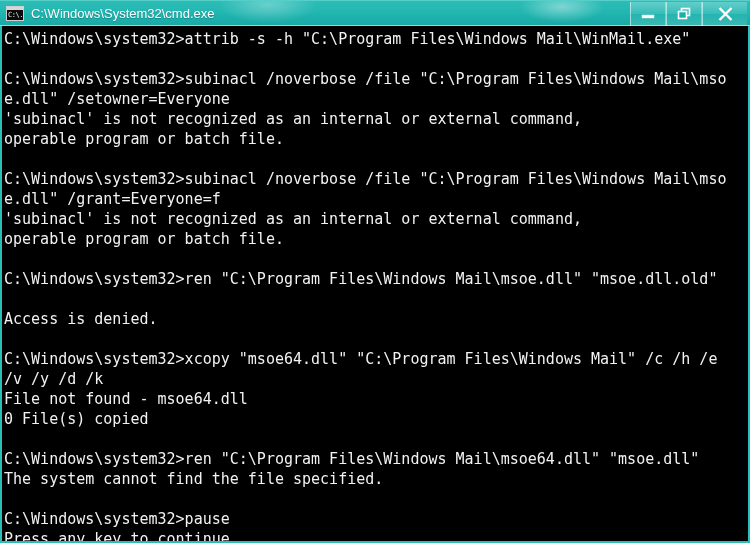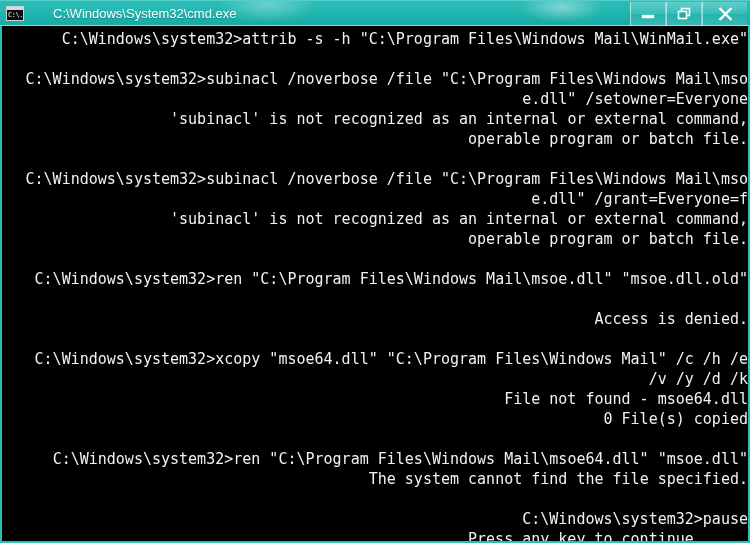--- a/index.html
+++ b/index.html
@@ -89,21 +89,20 @@
 
   #title-text {
     color: #ffffff;
     font-family: "Liberation Sans", sans-serif;
     font-size: 13px;
     line-height: 16px;
     text-shadow: 0 1px 1px rgba(0,0,0,0.25);
     white-space: nowrap;
     flex: 1 1 auto;
     overflow: hidden;
-    margin-left: 22px;
   }
 
   
   #win-controls {
     display: flex;
     align-items: stretch;
     height: 24px;
     flex: 0 0 auto;
     margin-right: 1px;
   }
@@ -135,21 +134,20 @@
     line-height: 20px;
     letter-spacing: 0px;
     padding: 3px 0 0 2px;
     white-space: pre;
     overflow: hidden;
   }
   #terminal .line {
     height: 20px;
     white-space: pre;
     font-variant-ligatures: none;
-    text-align: right;
   }
   #terminal .line.blank { color: transparent; }
 </style>
 </head>
 <body>
 
 <div id="cmd-window">
 
   <div id="title-bar">
 

